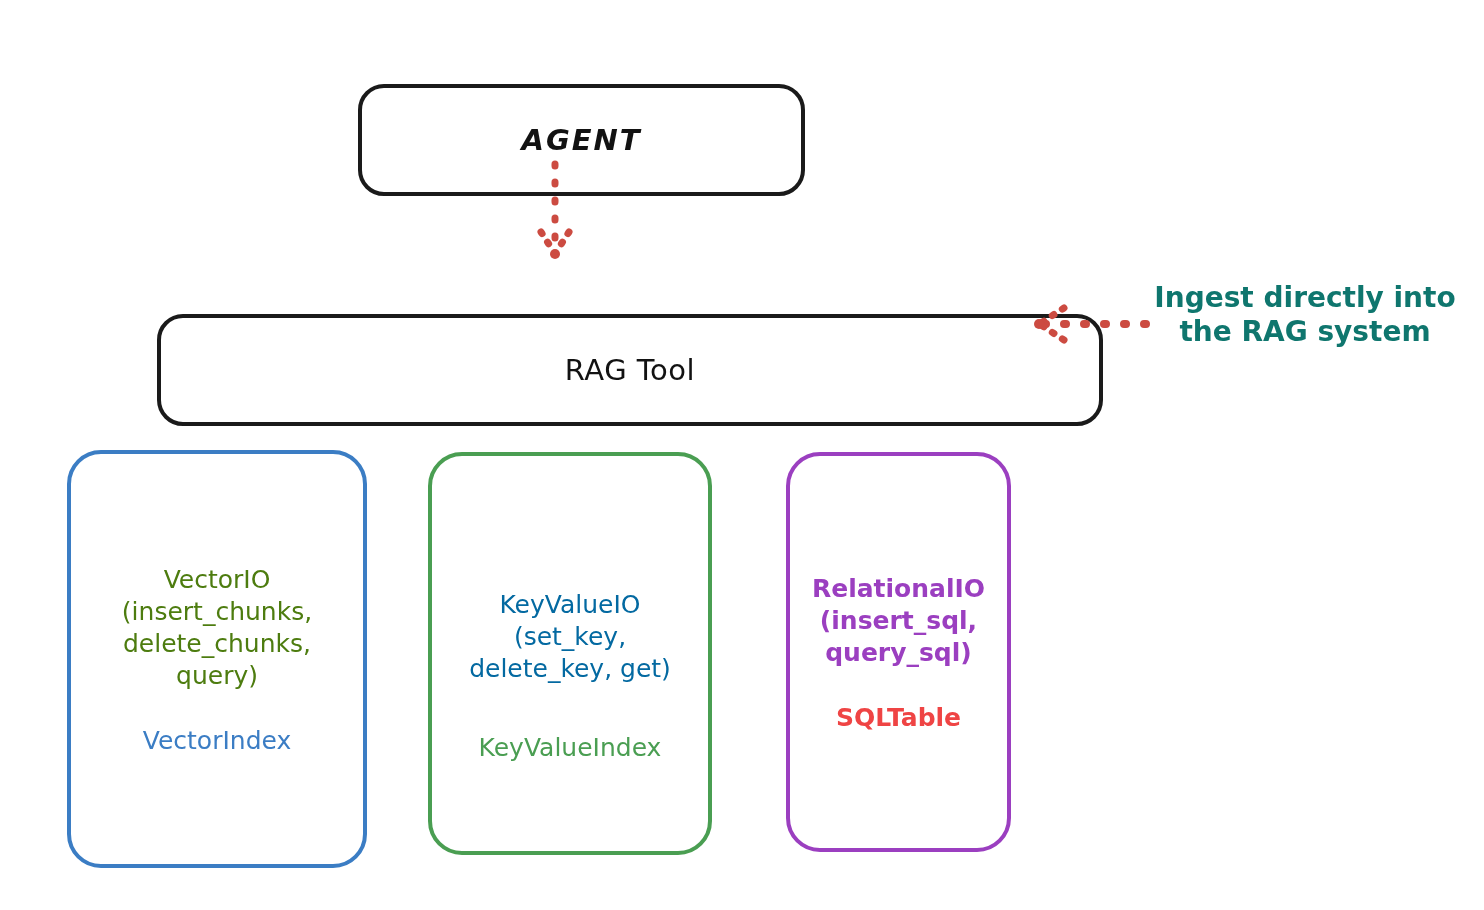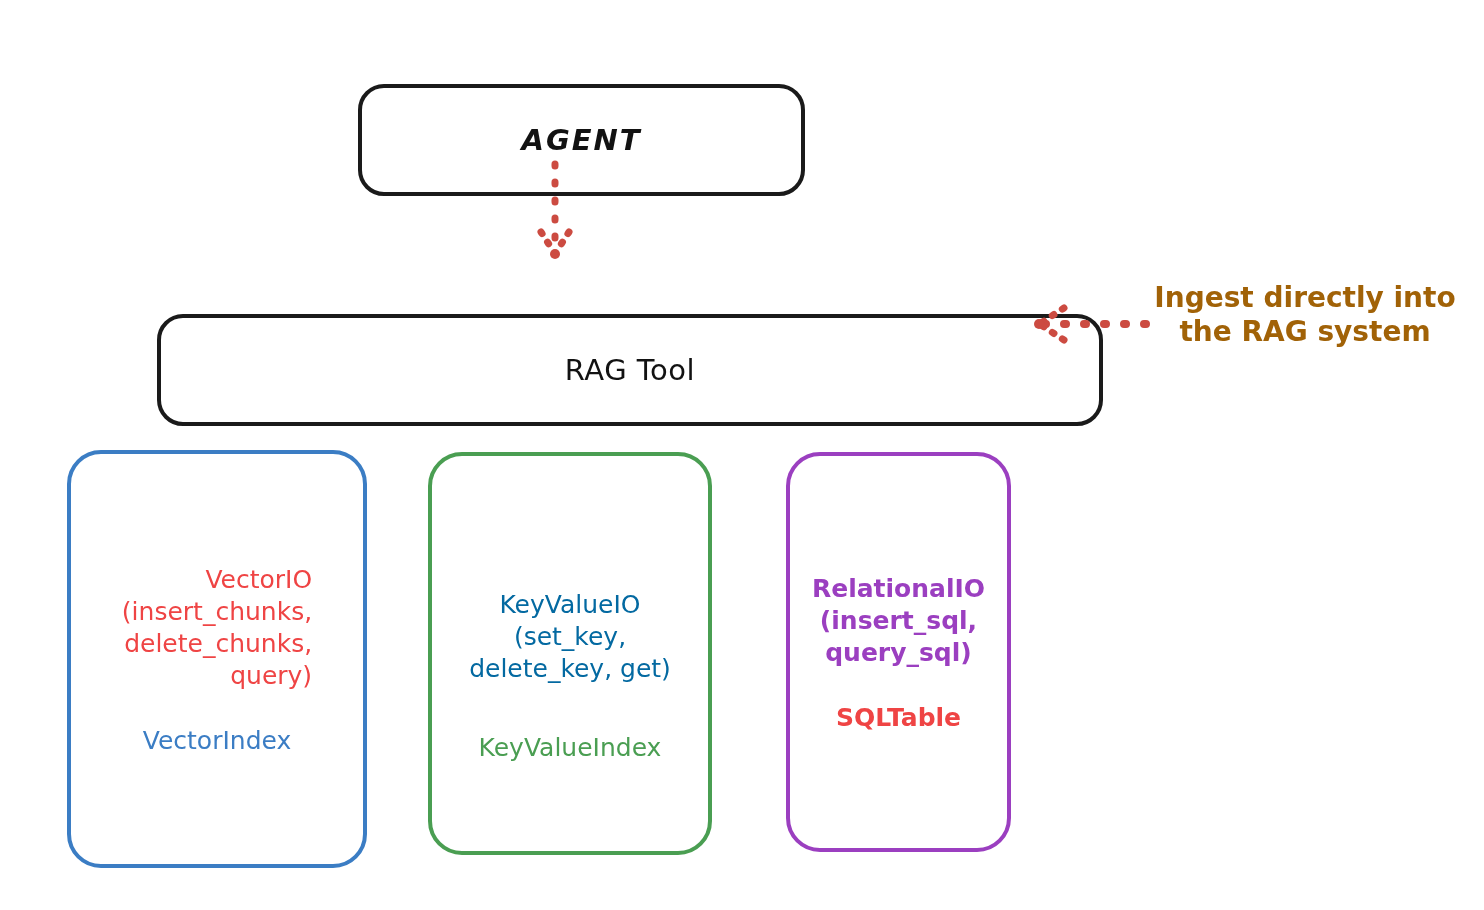--- a/index.html
+++ b/index.html
@@ -108,25 +108,25 @@
 
   <svg class="arrow-svg" style="left:1020px; top:296px;" width="130" height="56" viewBox="0 0 130 56">
     <line x1="126" y1="28" x2="22" y2="28" stroke="#cc4b41" stroke-width="8" stroke-linecap="round" stroke-dasharray="2 18"></line>
     <g>
       <line x1="44" y1="12" x2="21" y2="27" stroke="#cc4b41" stroke-width="7" stroke-linecap="round" stroke-dasharray="2 10"></line>
       <line x1="44" y1="44" x2="21" y2="29" stroke="#cc4b41" stroke-width="7" stroke-linecap="round" stroke-dasharray="2 10"></line>
       <circle cx="19" cy="28" r="5" fill="#cc4b41"></circle>
     </g>
   </svg>
 
-  <div class="annotation" style="left:1140px; top:281px; width:330px; color:#a16207;">Ingest directly into
+  <div class="annotation" style="left:1140px; top:281px; width:330px; color:#0f766e;">Ingest directly into
 the RAG system</div>
 
   <div class="node node-store" style="left:67px; top:450px; width:300px; height:418px; border-color:#3b7dc4;">
-    <div class="store-text" style="color:#ef4444;text-align:right;">VectorIO
+    <div class="store-text" style="color:#4d7c0f;">VectorIO
 (insert_chunks,
 delete_chunks,
 query)</div>
     <div class="store-index" style="color:#3b7dc4;">VectorIndex</div>
   </div>
 
   <div class="node node-store" style="left:428px; top:452px; width:284px; height:403px; border-color:#4a9e52;">
     <div class="store-text" style="color:#0369a1;margin-top:44px;">KeyValueIO
 (set_key,
 delete_key, get)</div>

